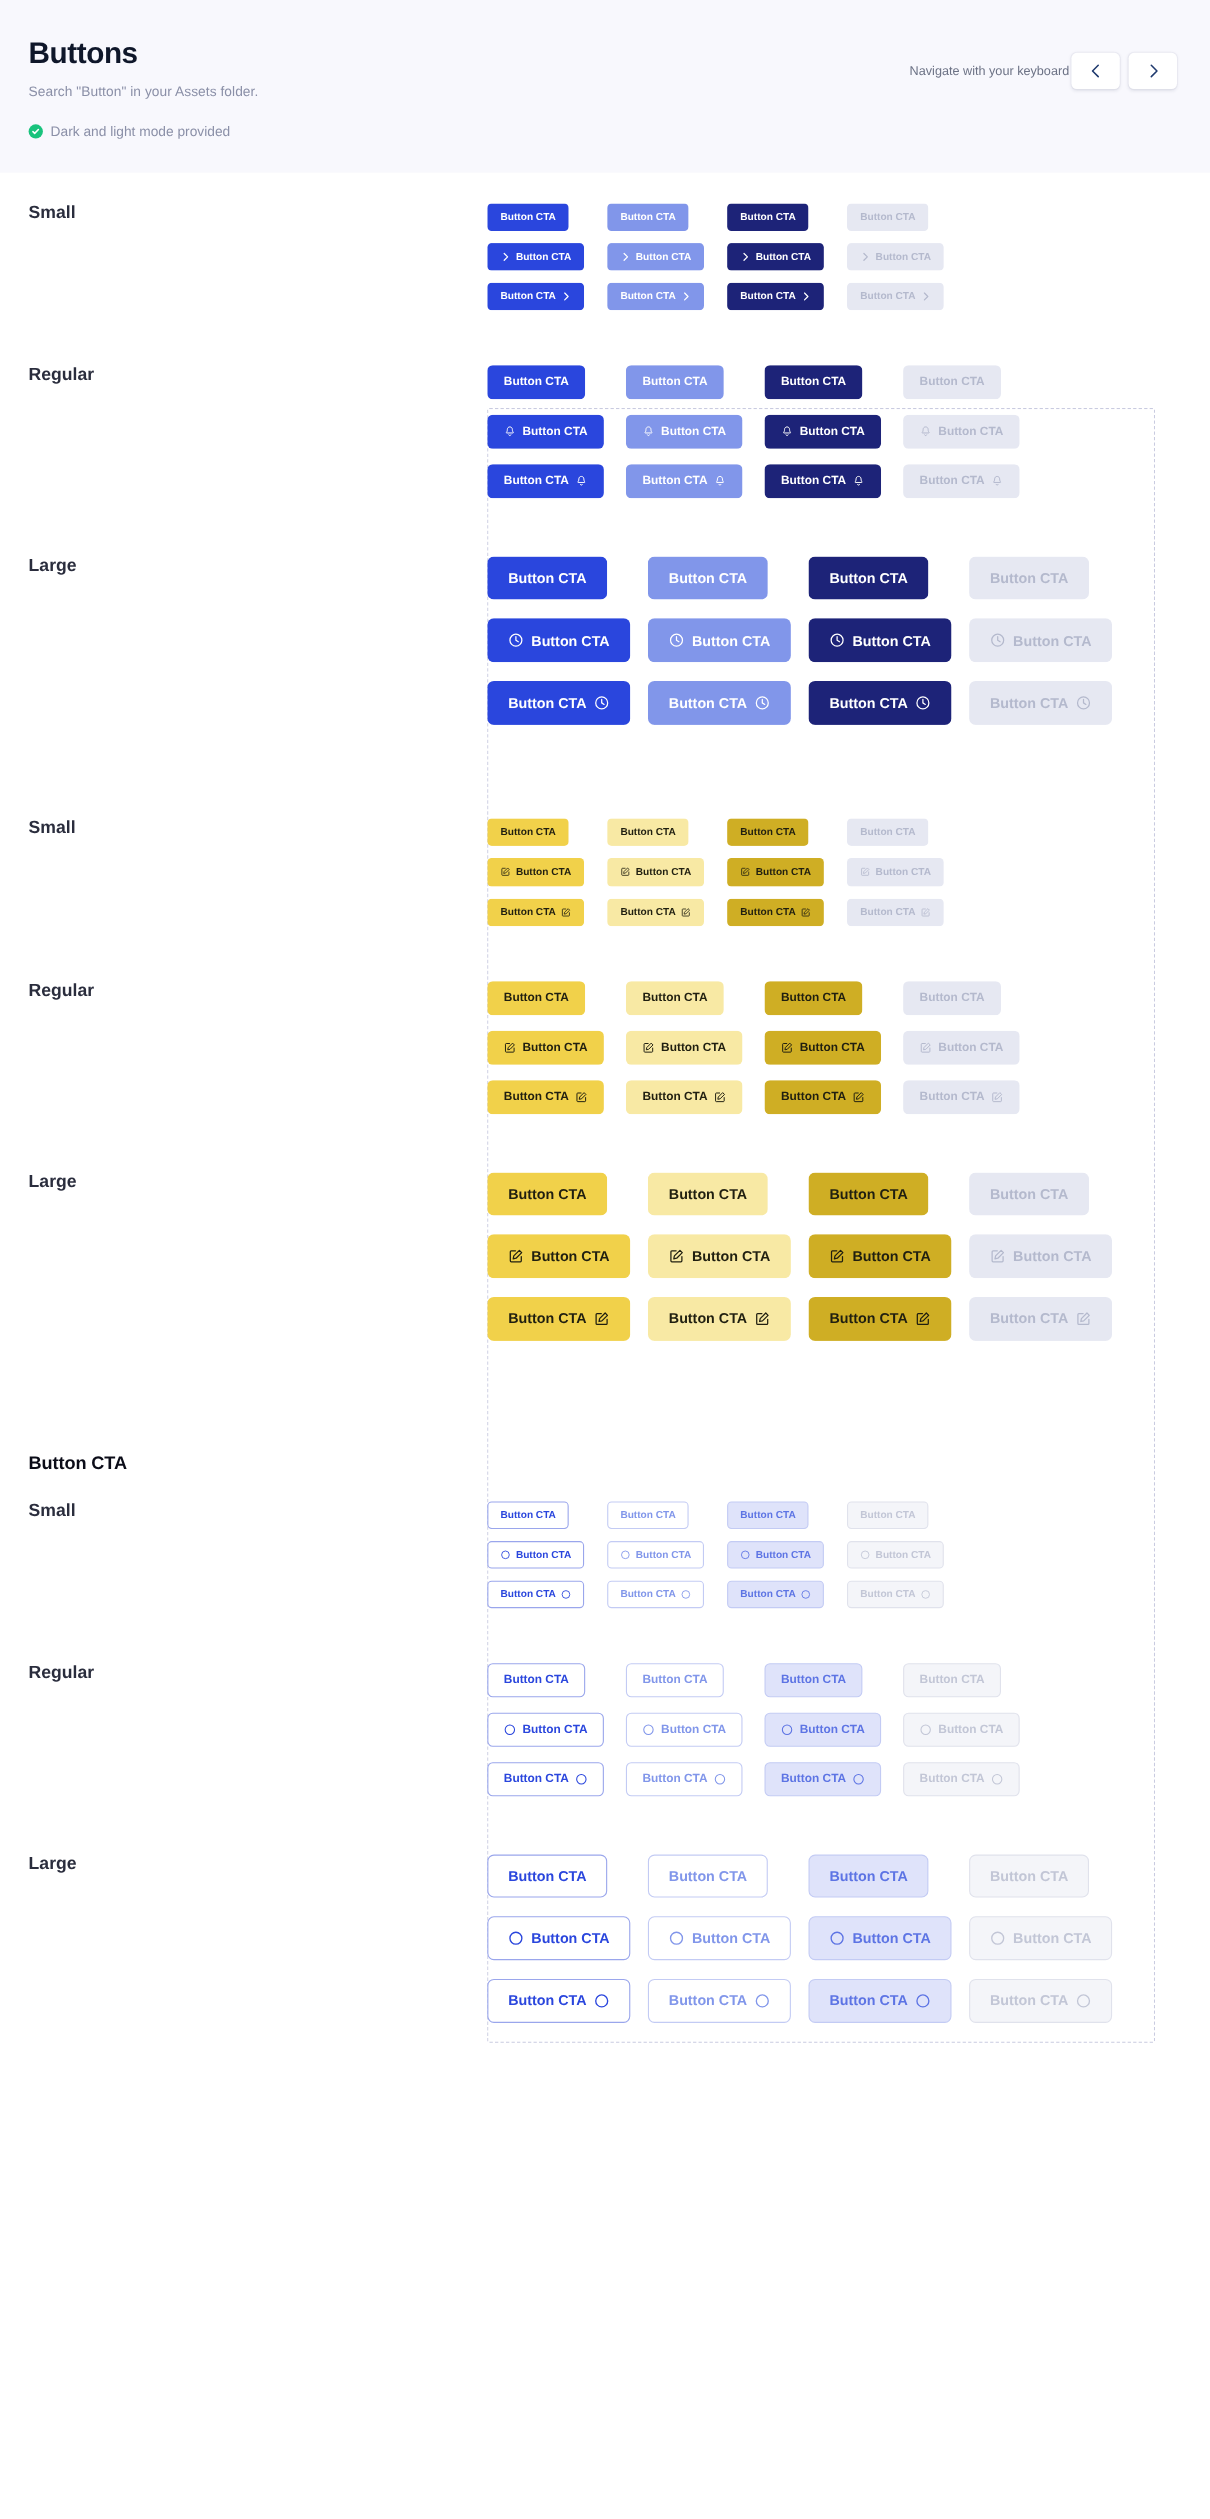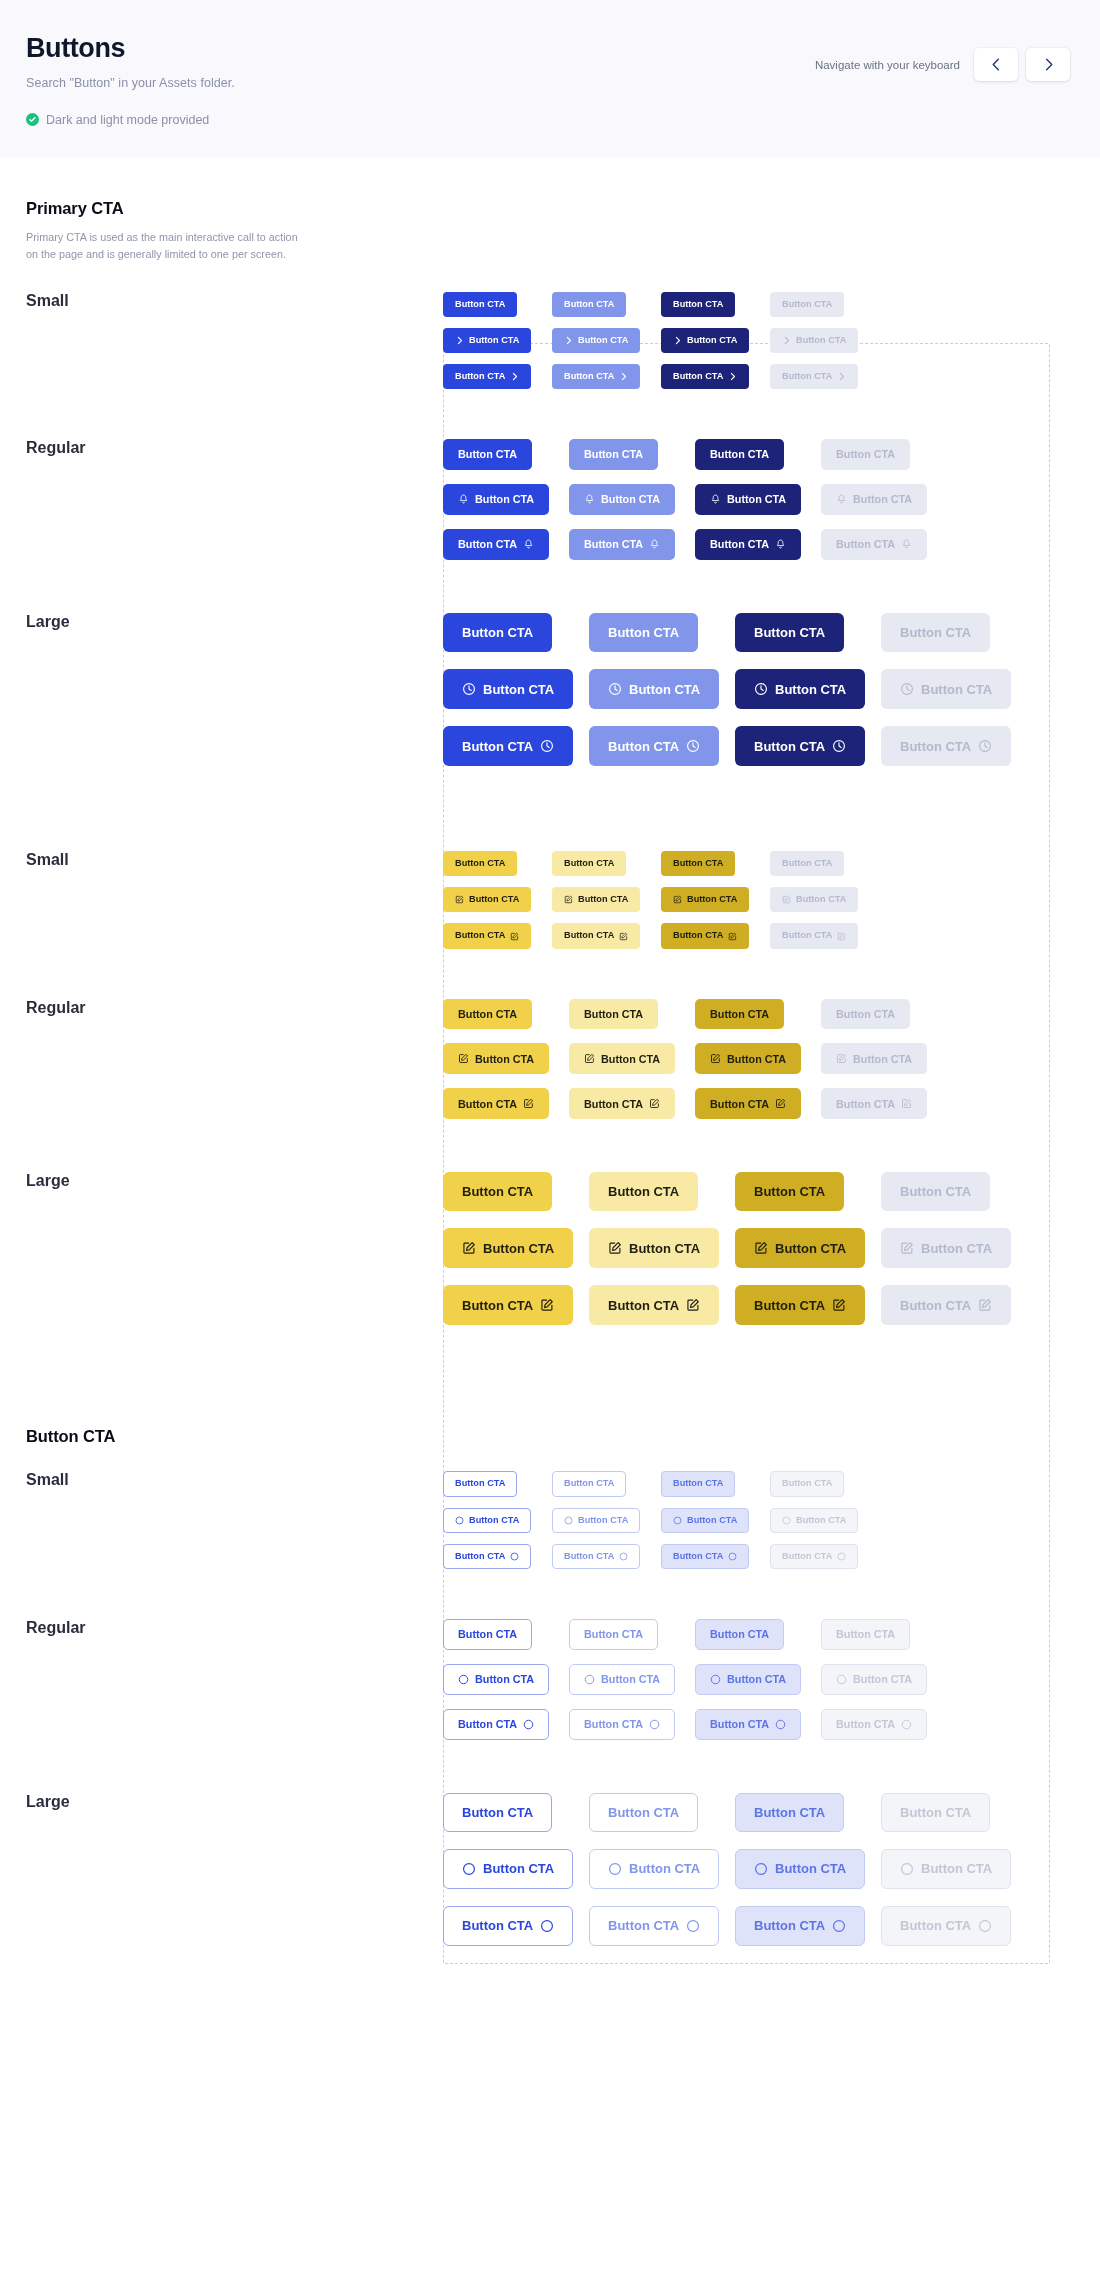--- a/index.html
+++ b/index.html
@@ -50,21 +50,21 @@
     display: inline-flex;
     align-items: center;
     justify-content: center;
     flex: 0 0 auto;
   }
   .check-badge svg { display: block; }
 
   .header-right {
     display: flex;
     align-items: center;
-    gap: 14px;
+    gap: 2px;
     padding-top: 22px;
   }
   .nav-hint {
     font-size: 11.5px;
     color: #6c7285;
     white-space: nowrap;
   }
   .nav-btns { display: flex; gap: 8px; }
   .nav-btn {
     width: 44px; height: 33px;
@@ -223,24 +223,20 @@
         </span>
       </button>
     </div>
   </div>
 </div>
 
 <div class="content">
   <div class="showcase-frame"></div>
 
   <div class="section">
-    <div class="sec-head">
-      <div class="sec-title">Primary CTA</div>
-      <div class="sec-desc">Primary CTA is used as the main interactive call to action on the page and is generally limited to one per screen.</div>
-    </div>
 
     <div class="size-row sz-small" style="margin-top:28px">
       <div class="size-label">Small</div>
       <div class="btn-grid">
         <div class="btn-line">
           <span class="btn-cell">
               <button class="btn primary st-default">
                 <span>Button CTA</span>
               </button>
             </span>

